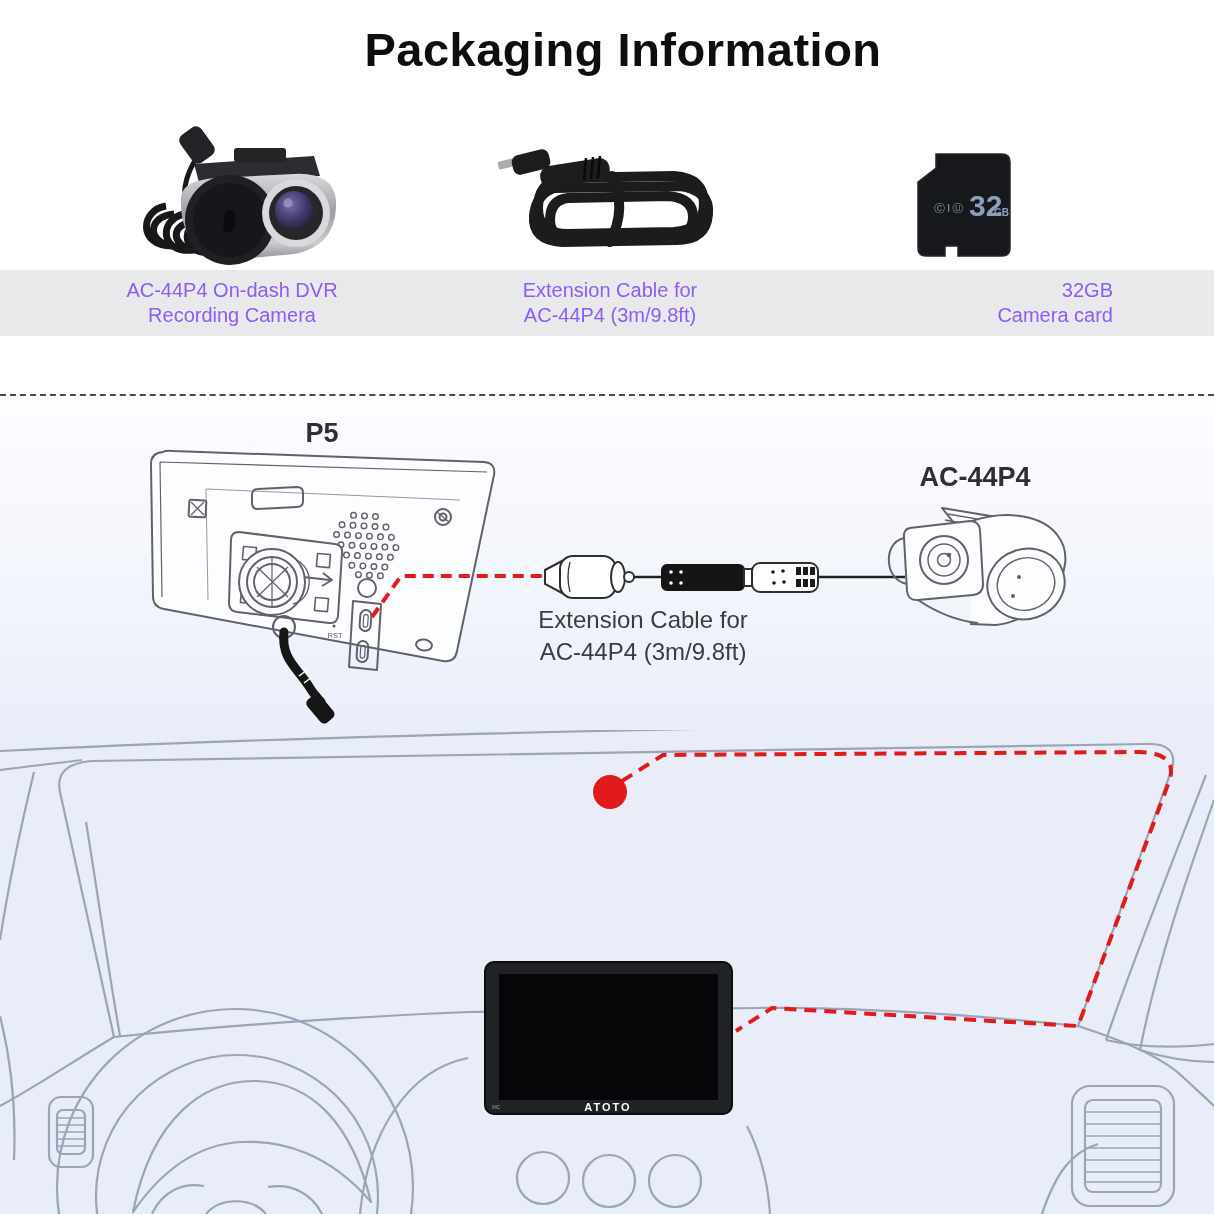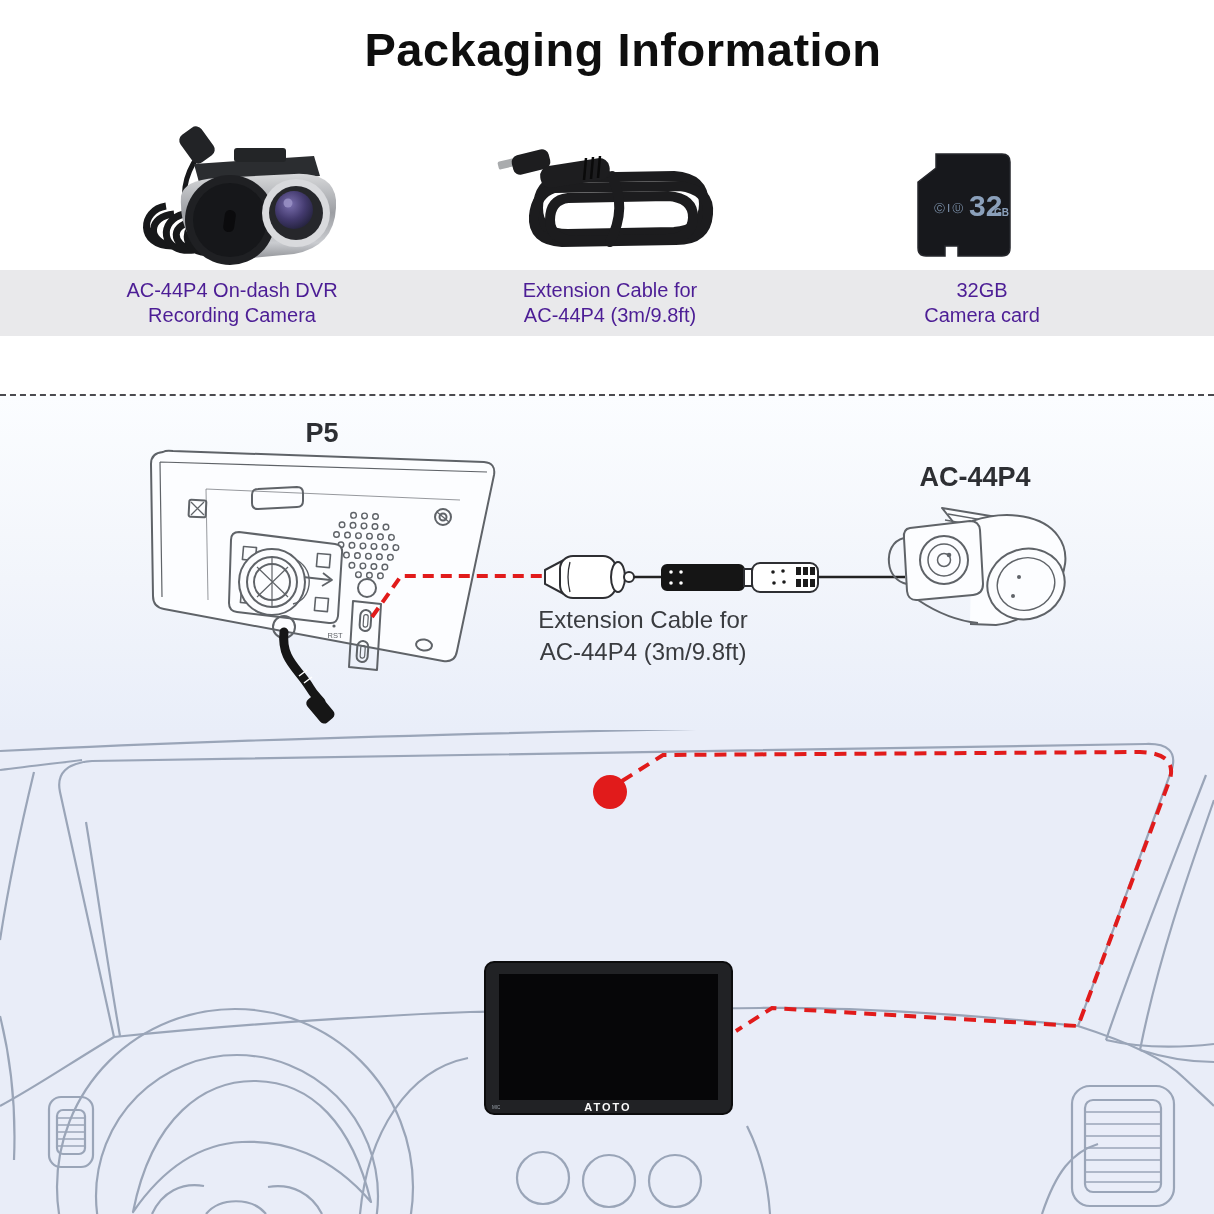--- a/index.html
+++ b/index.html
@@ -1,24 +1,24 @@
 <!DOCTYPE html>
 <html><head>
 <meta charset="utf-8">
 <style>
   html,body{margin:0;padding:0;background:#ffffff;font-family:"Liberation Sans","DejaVu Sans",sans-serif;}
   .page{position:relative;width:1214px;height:1214px;overflow:hidden;background:#ffffff;}
   .abs{position:absolute;}
   .title{left:16px;top:22px;width:1214px;text-align:center;font-size:47px;font-weight:800;
          letter-spacing:.5px;color:#0e0e0e;}
   .band{left:0;top:270px;width:1214px;height:66px;background:#e9e9eb;}
-  .caption{top:278px;text-align:center;font-size:20px;line-height:25px;color:#4c1d95;}
+  .caption{top:278px;text-align:center;font-size:20px;line-height:25px;color:#8b5cf6;}
   .cap-left{left:62px;width:340px;}
   .cap-mid{left:440px;width:340px;}
-  .cap-right{left:812px;width:340px;}
+  .cap-right{left:773px;width:340px;text-align:right;}
   .divider{left:0;top:394px;width:1214px;height:0;border-top:2px dashed #4b4b4f;}
   .mid-section{left:0;top:396px;width:1214px;height:334px;
                background:linear-gradient(180deg,#fbfdff 0%,#f2f5fb 55%,#e9eef9 100%);}
   .car-section{left:0;top:730px;width:1214px;height:484px;background:#e9edf8;}
   svg text{font-family:"Liberation Sans","DejaVu Sans",sans-serif;}
 </style>
 </head>
 <body>
 
 <div class="page">

